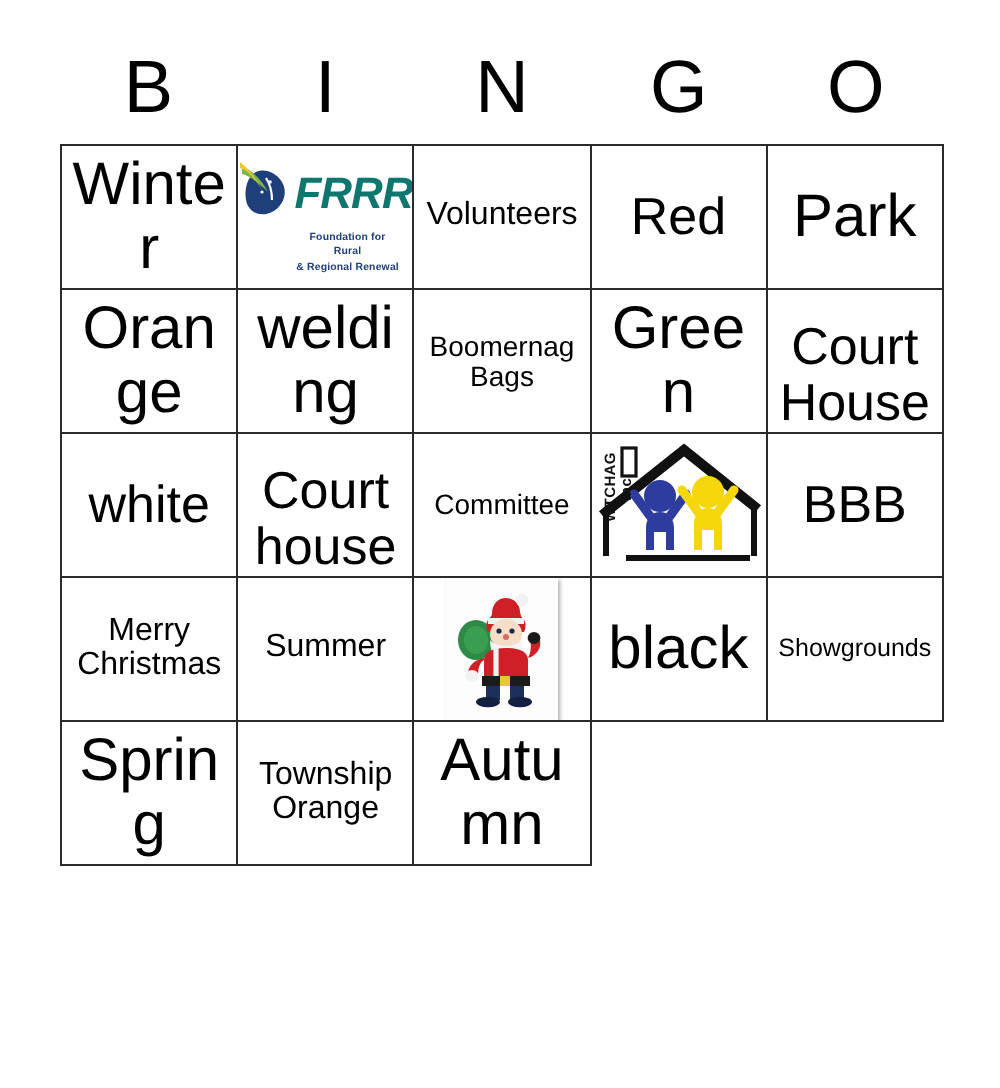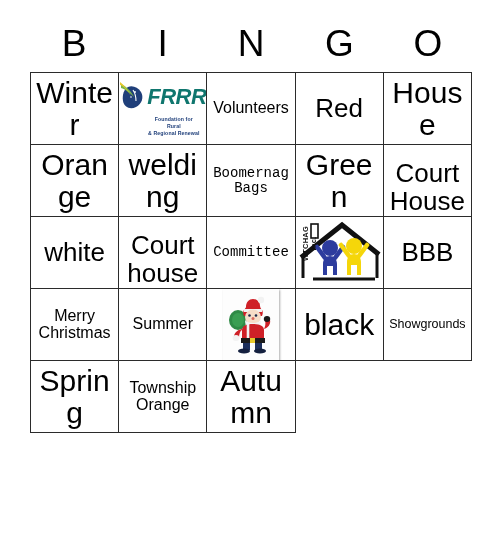--- a/index.html
+++ b/index.html
@@ -70,21 +70,21 @@
     display: block;
     width: 100%;
     line-height: 1.06;
     word-wrap: break-word;
   }
   
   .sz-xl  { font-size: 26px; }
   .sz-lg  { font-size: 30px; }
   .sz-md  { font-size: 26px; margin-top: 15px; }
   .sz-sm  { font-size: 16px; }
-  .sz-xs  { font-size: 14px; font-family: Liberation Mono, monospace; }
+  .sz-xs  { font-size: 14px; }
   .sz-xxs { font-size: 12.5px; }
 
   
   .frrr-logo {
     width: 92%;
     display: flex;
     flex-direction: column;
     align-items: center;
     justify-content: center;
   }
@@ -186,21 +186,21 @@
           </div>
         </div>
       </div>
       <div class="cell">
         <span class="cell-text sz-sm">Volunteers</span>
       </div>
       <div class="cell">
         <span class="cell-text sz-xl">Red</span>
       </div>
       <div class="cell">
-        <span class="cell-text sz-lg">House</span>
+        <span class="cell-text sz-lg">Park</span>
       </div>
       <div class="cell">
         <span class="cell-text sz-lg">Orange</span>
       </div>
       <div class="cell">
         <span class="cell-text sz-lg">welding</span>
       </div>
       <div class="cell">
         <span class="cell-text sz-xs">Boomernag Bags</span>
       </div>

